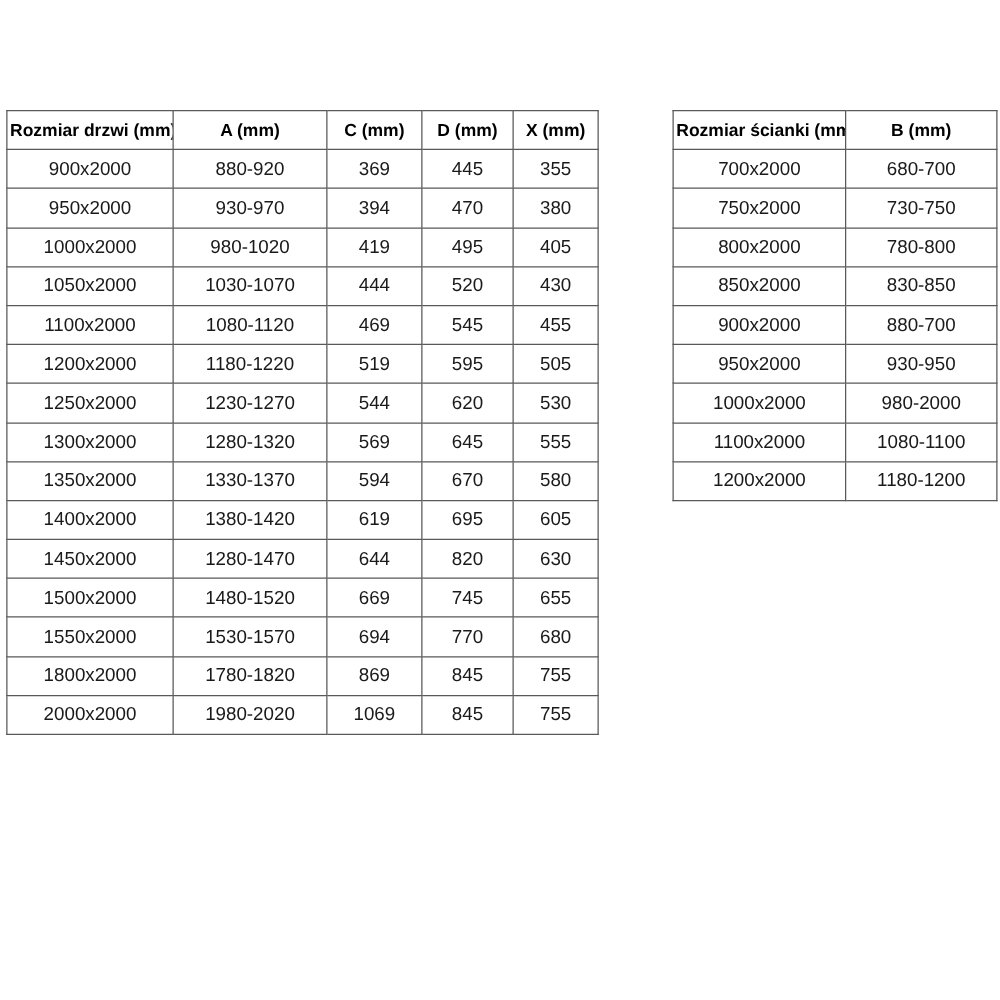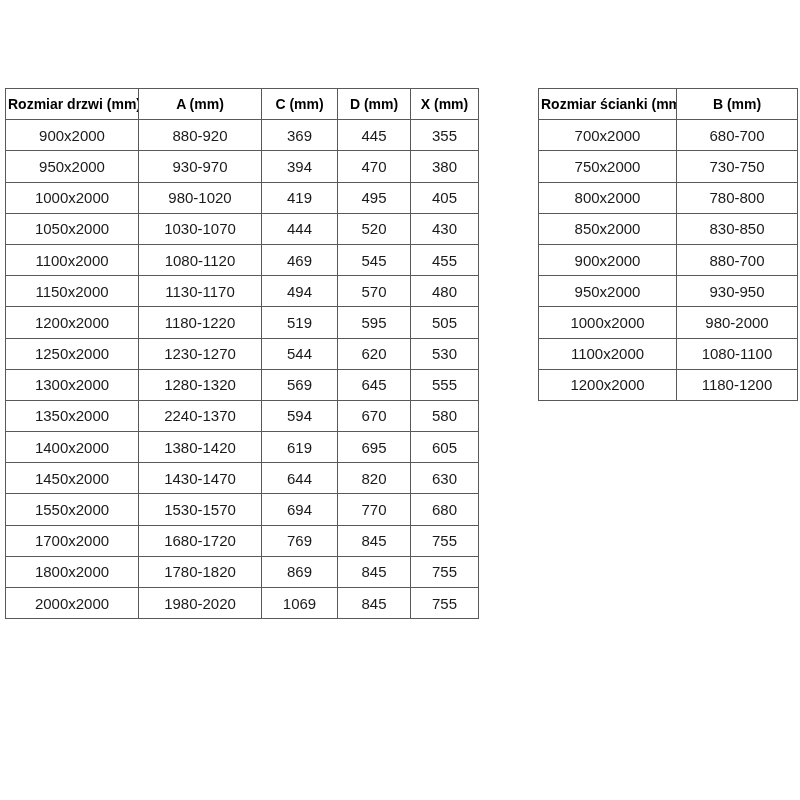--- a/index.html
+++ b/index.html
@@ -107,27 +107,20 @@
           <td>430</td>
         </tr>
         <tr>
           <td>1100x2000</td>
           <td>1080-1120</td>
           <td>469</td>
           <td>545</td>
           <td>455</td>
         </tr>
         <tr>
-          <td>1150x2000</td>
-          <td>1130-1170</td>
-          <td>494</td>
-          <td>570</td>
-          <td>480</td>
-        </tr>
-        <tr>
           <td>1200x2000</td>
           <td>1180-1220</td>
           <td>519</td>
           <td>595</td>
           <td>505</td>
         </tr>
         <tr>
           <td>1250x2000</td>
           <td>1230-1270</td>
           <td>544</td>
@@ -136,52 +129,52 @@
         </tr>
         <tr>
           <td>1300x2000</td>
           <td>1280-1320</td>
           <td>569</td>
           <td>645</td>
           <td>555</td>
         </tr>
         <tr>
           <td>1350x2000</td>
-          <td>2240-1370</td>
+          <td>1330-1370</td>
           <td>594</td>
           <td>670</td>
           <td>580</td>
         </tr>
         <tr>
           <td>1400x2000</td>
           <td>1380-1420</td>
           <td>619</td>
           <td>695</td>
           <td>605</td>
         </tr>
         <tr>
           <td>1450x2000</td>
-          <td>1430-1470</td>
+          <td>1280-1470</td>
           <td>644</td>
           <td>820</td>
           <td>630</td>
+        </tr>
+        <tr>
+          <td>1500x2000</td>
+          <td>1480-1520</td>
+          <td>669</td>
+          <td>745</td>
+          <td>655</td>
         </tr>
         <tr>
           <td>1550x2000</td>
           <td>1530-1570</td>
           <td>694</td>
           <td>770</td>
           <td>680</td>
-        </tr>
-        <tr>
-          <td>1700x2000</td>
-          <td>1680-1720</td>
-          <td>769</td>
-          <td>845</td>
-          <td>755</td>
         </tr>
         <tr>
           <td>1800x2000</td>
           <td>1780-1820</td>
           <td>869</td>
           <td>845</td>
           <td>755</td>
         </tr>
         <tr>
           <td>2000x2000</td>

